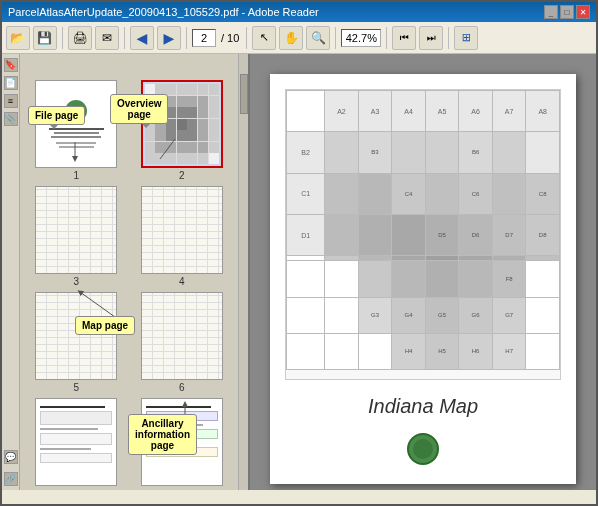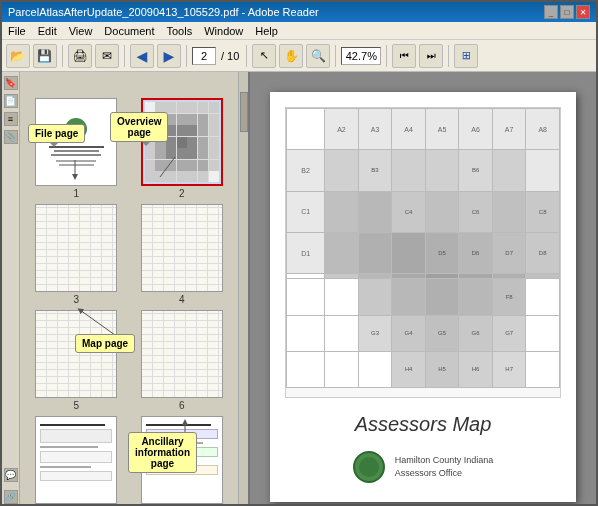--- a/index.html
+++ b/index.html
@@ -299,29 +299,20 @@
 
   <div class="title-bar">
     <span class="title-bar-text">ParcelAtlasAfterUpdate_20090413_105529.pdf - Adobe Reader</span>
     <div class="title-bar-controls">
       <div class="tb-btn">_</div>
       <div class="tb-btn">□</div>
       <div class="tb-btn" style="background:#dd4444; color:white;">✕</div>
     </div>
   </div>
 
-  <div class="menu-bar">
-    <span class="menu-item">File</span>
-    <span class="menu-item">Edit</span>
-    <span class="menu-item">View</span>
-    <span class="menu-item">Document</span>
-    <span class="menu-item">Tools</span>
-    <span class="menu-item">Window</span>
-    <span class="menu-item">Help</span>
-  </div>
 
   <div class="toolbar">
     <div class="tb-icon" title="Open" style="font-size:12px;">📂</div>
     <div class="tb-icon" title="Save" style="font-size:12px;">💾</div>
     <div class="tb-sep"></div>
     <div class="tb-icon" style="font-size:12px;">🖨</div>
     <div class="tb-icon" style="font-size:12px;">✉</div>
     <div class="tb-sep"></div>
     <div class="tb-icon" style="color:#2255aa;">◀</div>
     <div class="tb-icon" style="color:#2255aa;">▶</div>
@@ -634,30 +625,26 @@
                 <td style="border:1px solid #bbb; background:#d0d0d0; font-size:6px; color:#555; text-align:center;">H4</td>
                 <td style="border:1px solid #bbb; background:#c8c8c8; font-size:6px; color:#555; text-align:center;">H5</td>
                 <td style="border:1px solid #bbb; background:#d0d0d0; font-size:6px; color:#555; text-align:center;">H6</td>
                 <td style="border:1px solid #bbb; background:#d8d8d8; font-size:6px; color:#555; text-align:center;">H7</td>
                 <td style="border:1px solid #bbb; background:white;"></td>
               </tr>
             </tbody>
           </table>
         </div>
 
-        <div class="overview-map-title">Assessors Map</div>
+        <div class="overview-map-title">Indiana Map</div>
 
         <div class="overview-map-footer">
           <div class="footer-logo">
             <div class="footer-logo-inner"></div>
           </div>
-          <div class="footer-text">
-            <div>Hamilton County Indiana</div>
-            <div>Assessors Office</div>
-          </div>
         </div>
 
       </div>
 
     </div>
 
   </div>
 
 </div>
 

